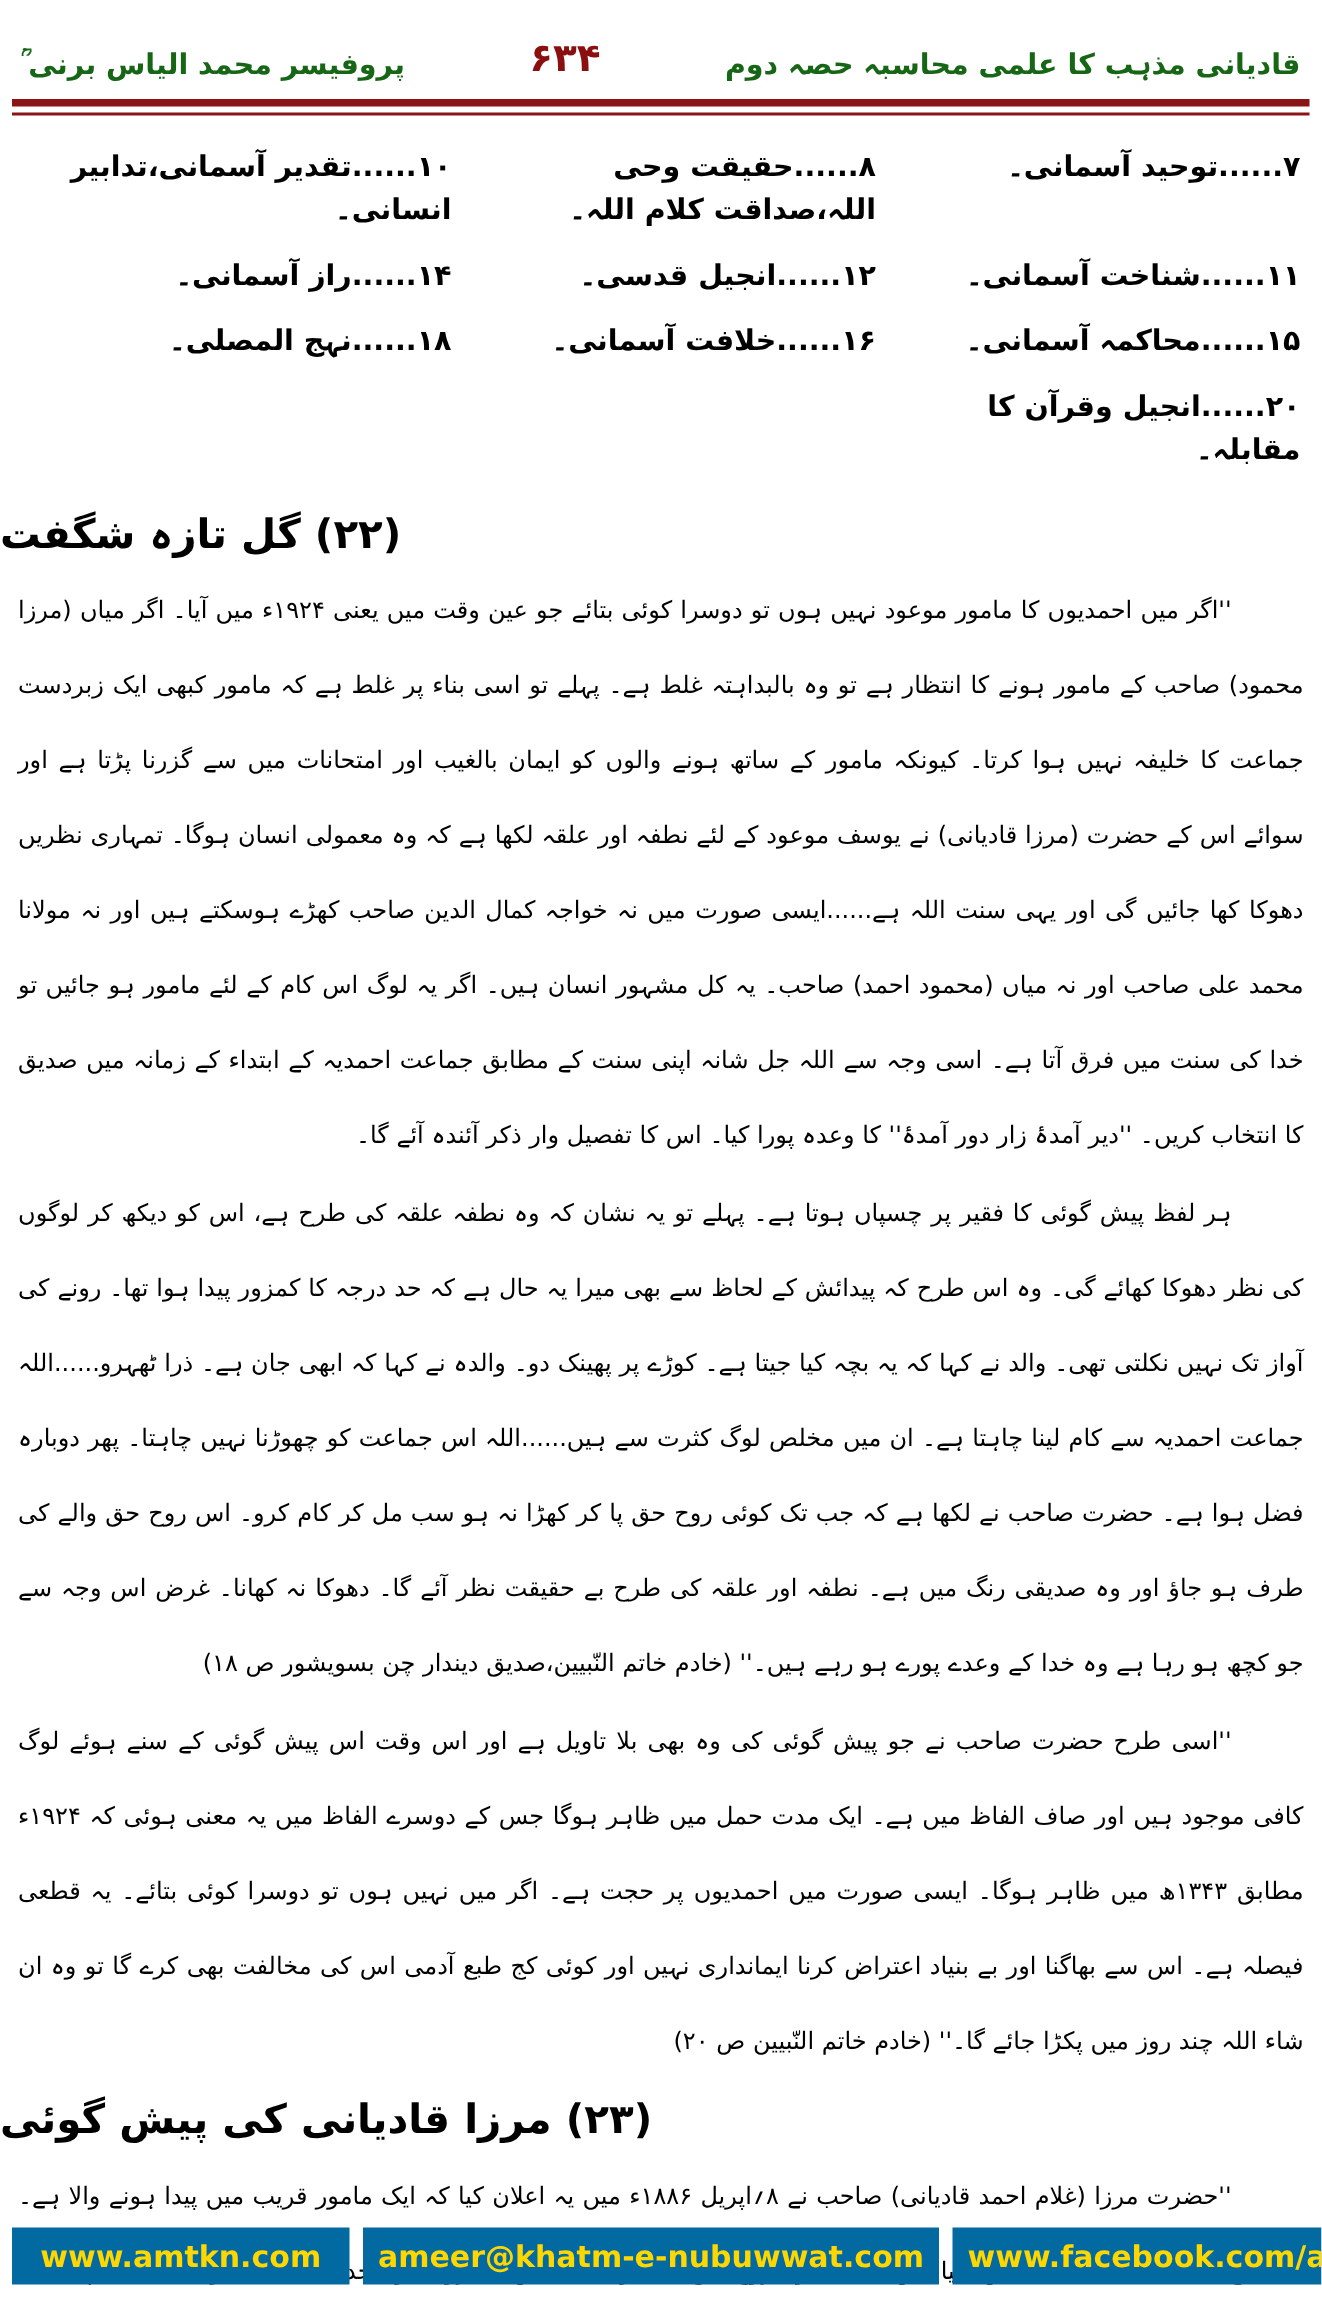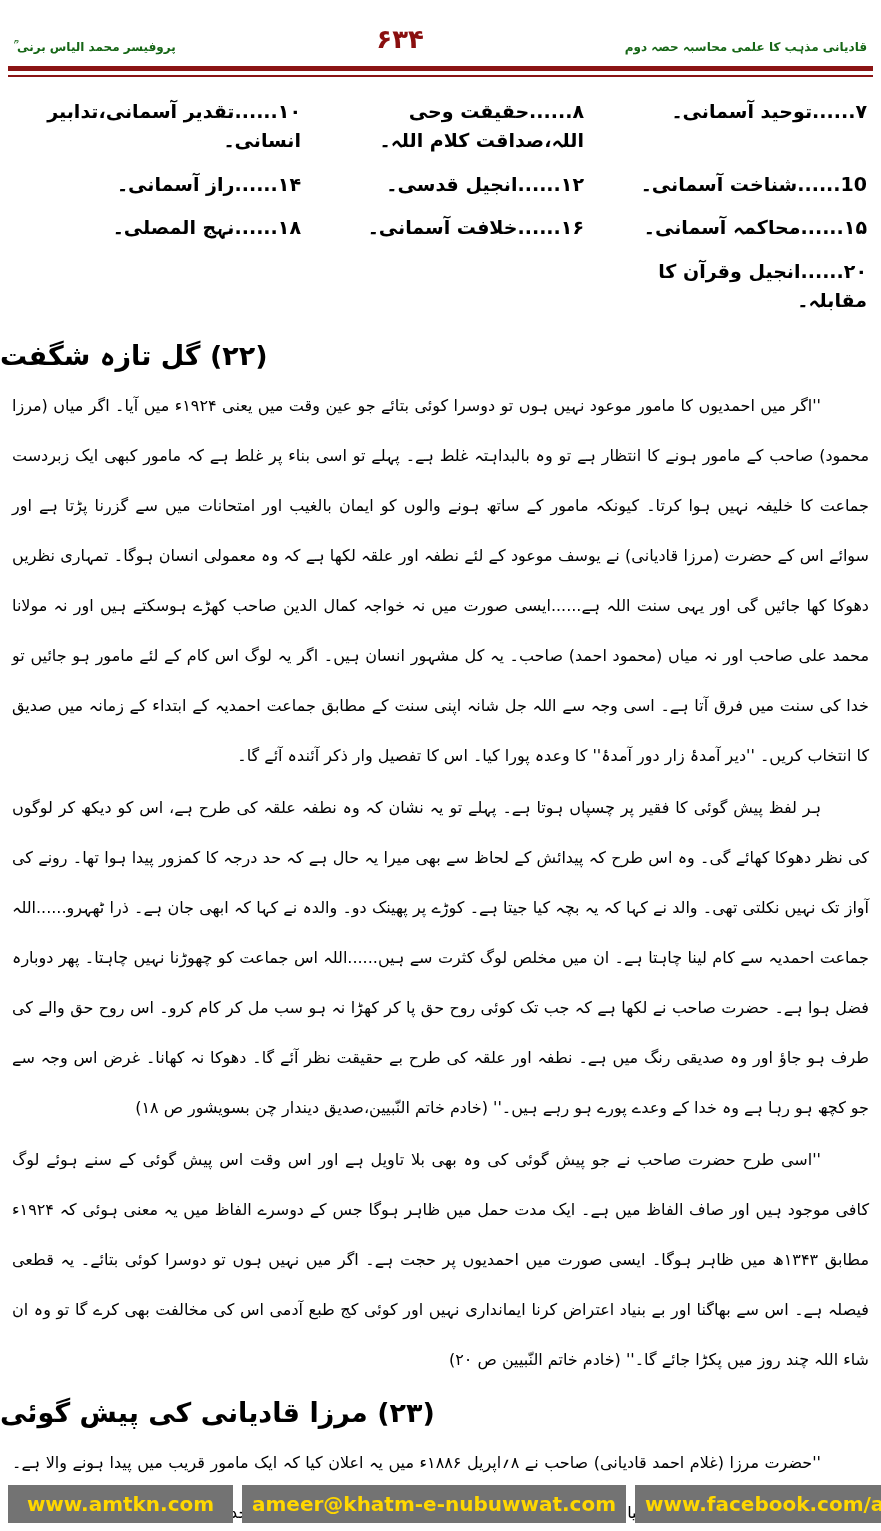--- a/index.html
+++ b/index.html
@@ -12,21 +12,21 @@
     direction:rtl;
     overflow:hidden;
   }
   
   .header{
     display:flex;justify-content:space-between;align-items:flex-end;
     padding:24px 14px 6px 14px;
   }
   .header .book-title,
   .header .author{
-    color:#166616;font-weight:bold;font-size:12px;white-space:nowrap;
+    color:#166616;font-weight:bold;font-size:19px;white-space:nowrap;
   }
   .header .page-num{
     color:#8a0f0f;font-weight:bold;font-size:26px;
     letter-spacing:2px;
   }
   .rule{
     margin:6px 8px 0 8px;
     border-top:5px solid #8b1414;
     border-bottom:2px solid #8b1414;
     height:4px;
@@ -59,21 +59,21 @@
     text-indent:48px;
     margin:0 0 2px 0;
   }
   
   .footer{
     position:absolute;left:8px;right:8px;bottom:8px;
     display:flex;gap:9px;
     direction:ltr;
   }
   .footer .seg{
-    background:#737373;
+    background:#0369a1;
     color:#ffd700;
     font-weight:bold;font-size:20px;
     height:38px;line-height:38px;
     text-align:center;white-space:nowrap;
     padding:0 10px;
   }
   .seg-site{flex:0 0 205px;}
   .seg-email{flex:1 1 auto;}
   .seg-fb{flex:0 0 280px;}
 </style>
@@ -87,21 +87,21 @@
     <span class="page-num">۶۳۴</span>
     <span class="author">پروفیسر محمد الیاس برنی ؒ</span>
   </div>
 
   <div class="rule"></div>
 
   <div class="index-list">
     <div class="index-item">۷......توحید آسمانی۔</div>
     <div class="index-item">۸......حقیقت وحی اللہ،صداقت کلام اللہ۔</div>
     <div class="index-item">۱۰......تقدیر آسمانی،تدابیر انسانی۔</div>
-    <div class="index-item">10......شناخت آسمانی۔</div>
+    <div class="index-item">۱۱......شناخت آسمانی۔</div>
     <div class="index-item">۱۲......انجیل قدسی۔</div>
     <div class="index-item">۱۴......راز آسمانی۔</div>
     <div class="index-item">۱۵......محاکمہ آسمانی۔</div>
     <div class="index-item">۱۶......خلافت آسمانی۔</div>
     <div class="index-item">۱۸......نہج المصلی۔</div>
     <div class="index-item">۲۰......انجیل وقرآن کا مقابلہ۔</div>
   </div>
 
   <div class="section-heading h22">(۲۲)  گل تازہ شگفت</div>
 

